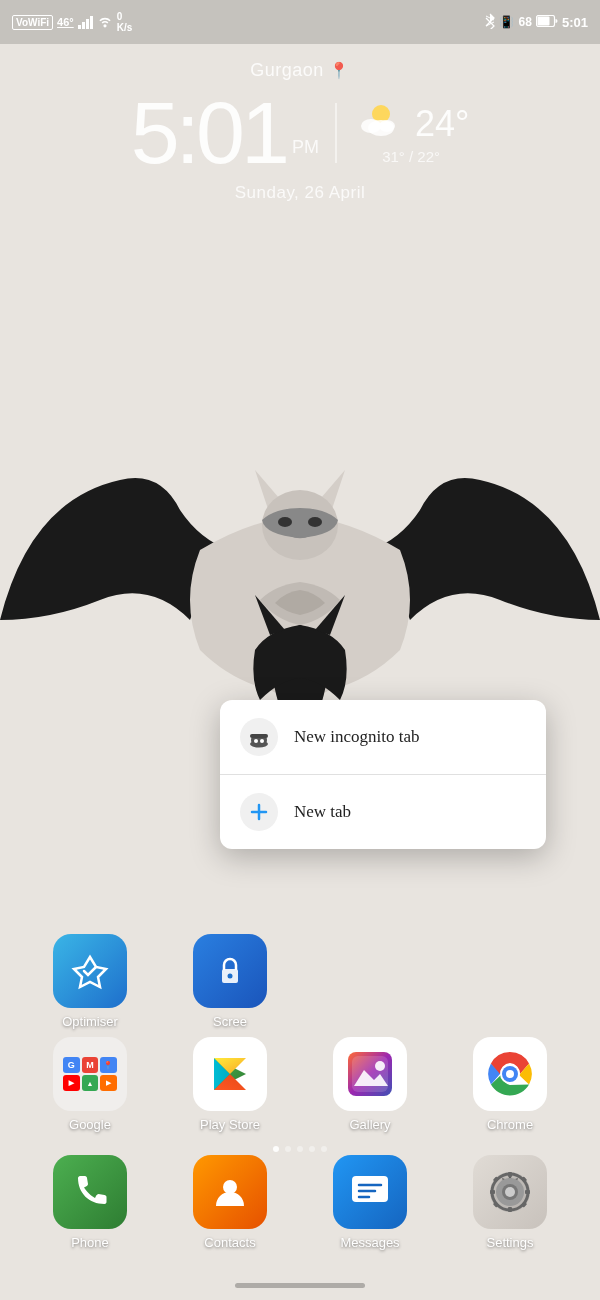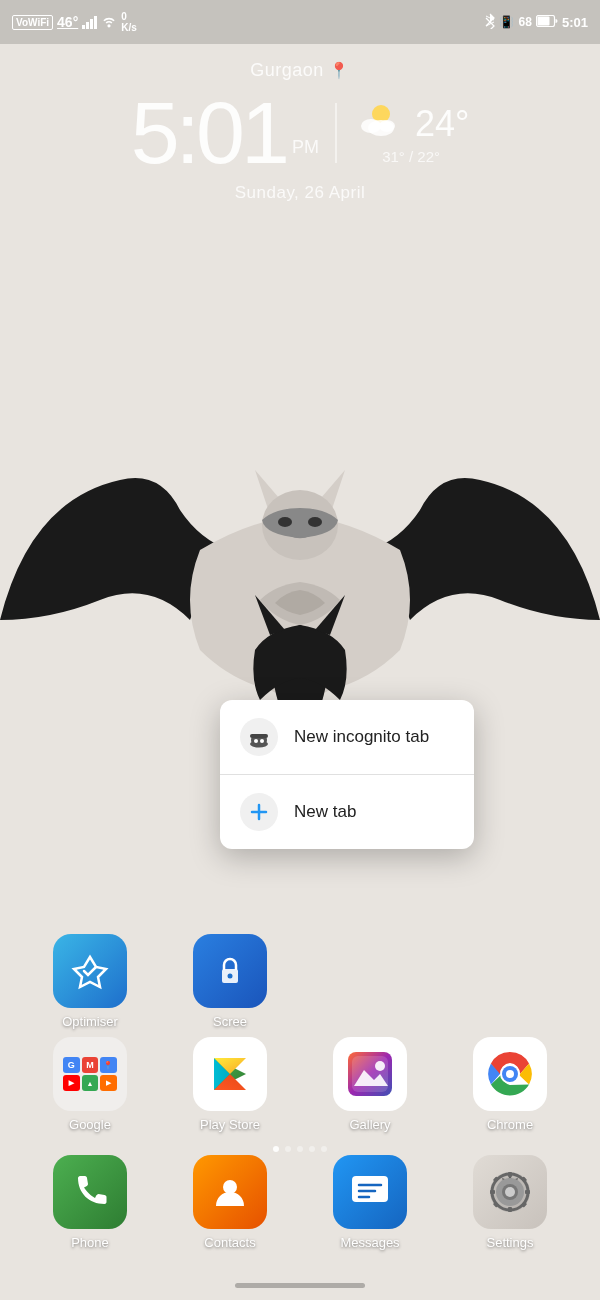--- a/index.html
+++ b/index.html
@@ -204,26 +204,27 @@
 
     
     .icon-optimiser { background: linear-gradient(135deg, #3ab5e6, #1e6fcc); }
     .icon-screen { background: linear-gradient(135deg, #2a7fe0, #1a55bb); }
 
     
     #context-menu {
       position: absolute;
       top: 700px;
       left: 220px;
-      width: 254px;
+      width: 326px;
       background: #fff;
       border-radius: 12px;
       box-shadow: 0 8px 30px rgba(0,0,0,0.25);
       z-index: 200;
       overflow: hidden;
+      font-family: Liberation Serif, serif;
     }
     .menu-item {
       display: flex;
       align-items: center;
       padding: 18px 20px;
       gap: 16px;
       cursor: pointer;
     }
     .menu-separator {
       height: 1px;
@@ -303,21 +304,21 @@
     }
   </style>
 </head>
 <body>
 
 <div id="wallpaper"></div>
 
 <div id="status-bar">
   <div class="status-left">
     <span style="font-size:10px;border:1px solid #fff;padding:1px 3px;border-radius:2px;">VoWiFi</span>
-    <span style="font-size:14px;text-decoration:underline;">46°</span>
+    <span style="font-size:11px;text-decoration:underline;">46°</span>
     <div class="signal-bars">
       <span style="height:4px;"></span>
       <span style="height:7px;"></span>
       <span style="height:10px;"></span>
       <span style="height:13px;"></span>
     </div>
     <span>
       <svg width="16" height="14" viewBox="0 0 20 16" fill="white">
         <path d="M10 12a2 2 0 1 1 0 4 2 2 0 0 1 0-4zm0-4a6 6 0 0 1 4.24 1.76l-1.41 1.41A4 4 0 0 0 10 10a4 4 0 0 0-2.83 1.17L5.76 9.76A6 6 0 0 1 10 8zm0-4a10 10 0 0 1 7.07 2.93l-1.41 1.41A8 8 0 0 0 10 6a8 8 0 0 0-5.66 2.34L2.93 6.93A10 10 0 0 1 10 4z"></path>
       </svg>

